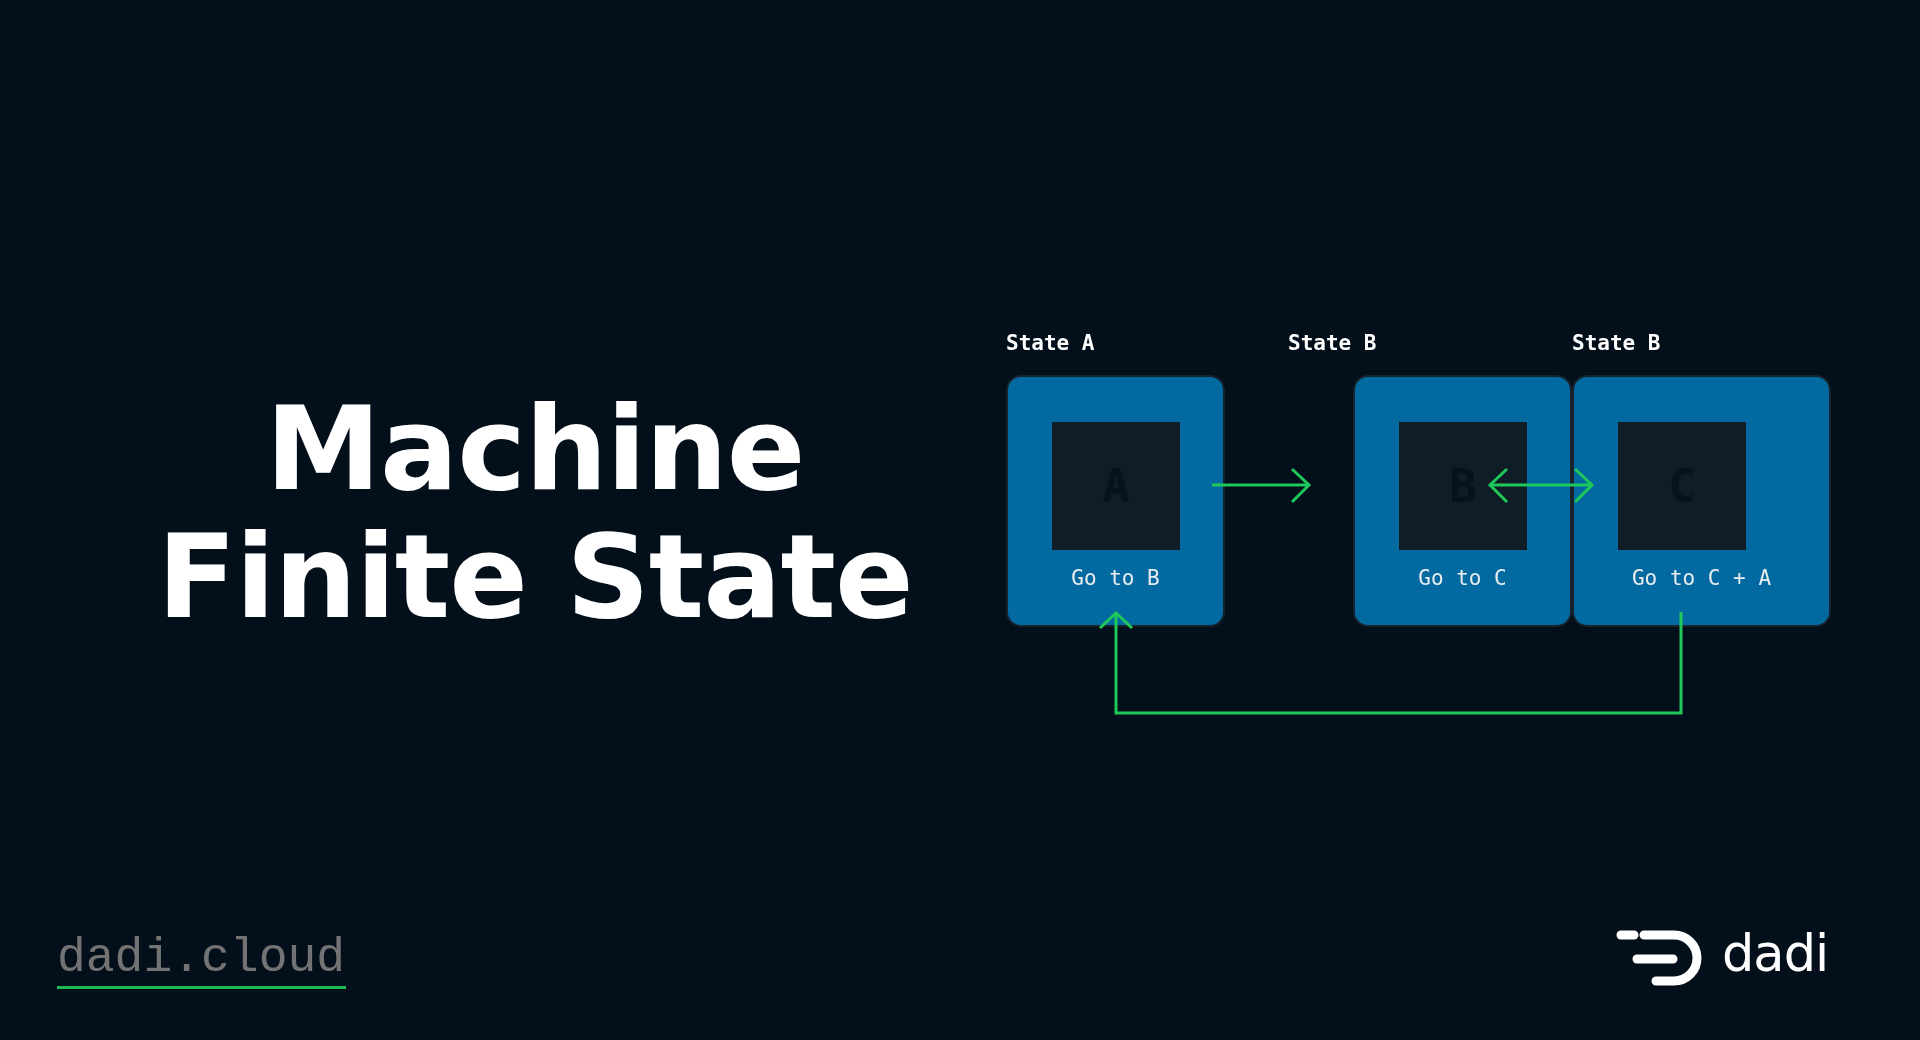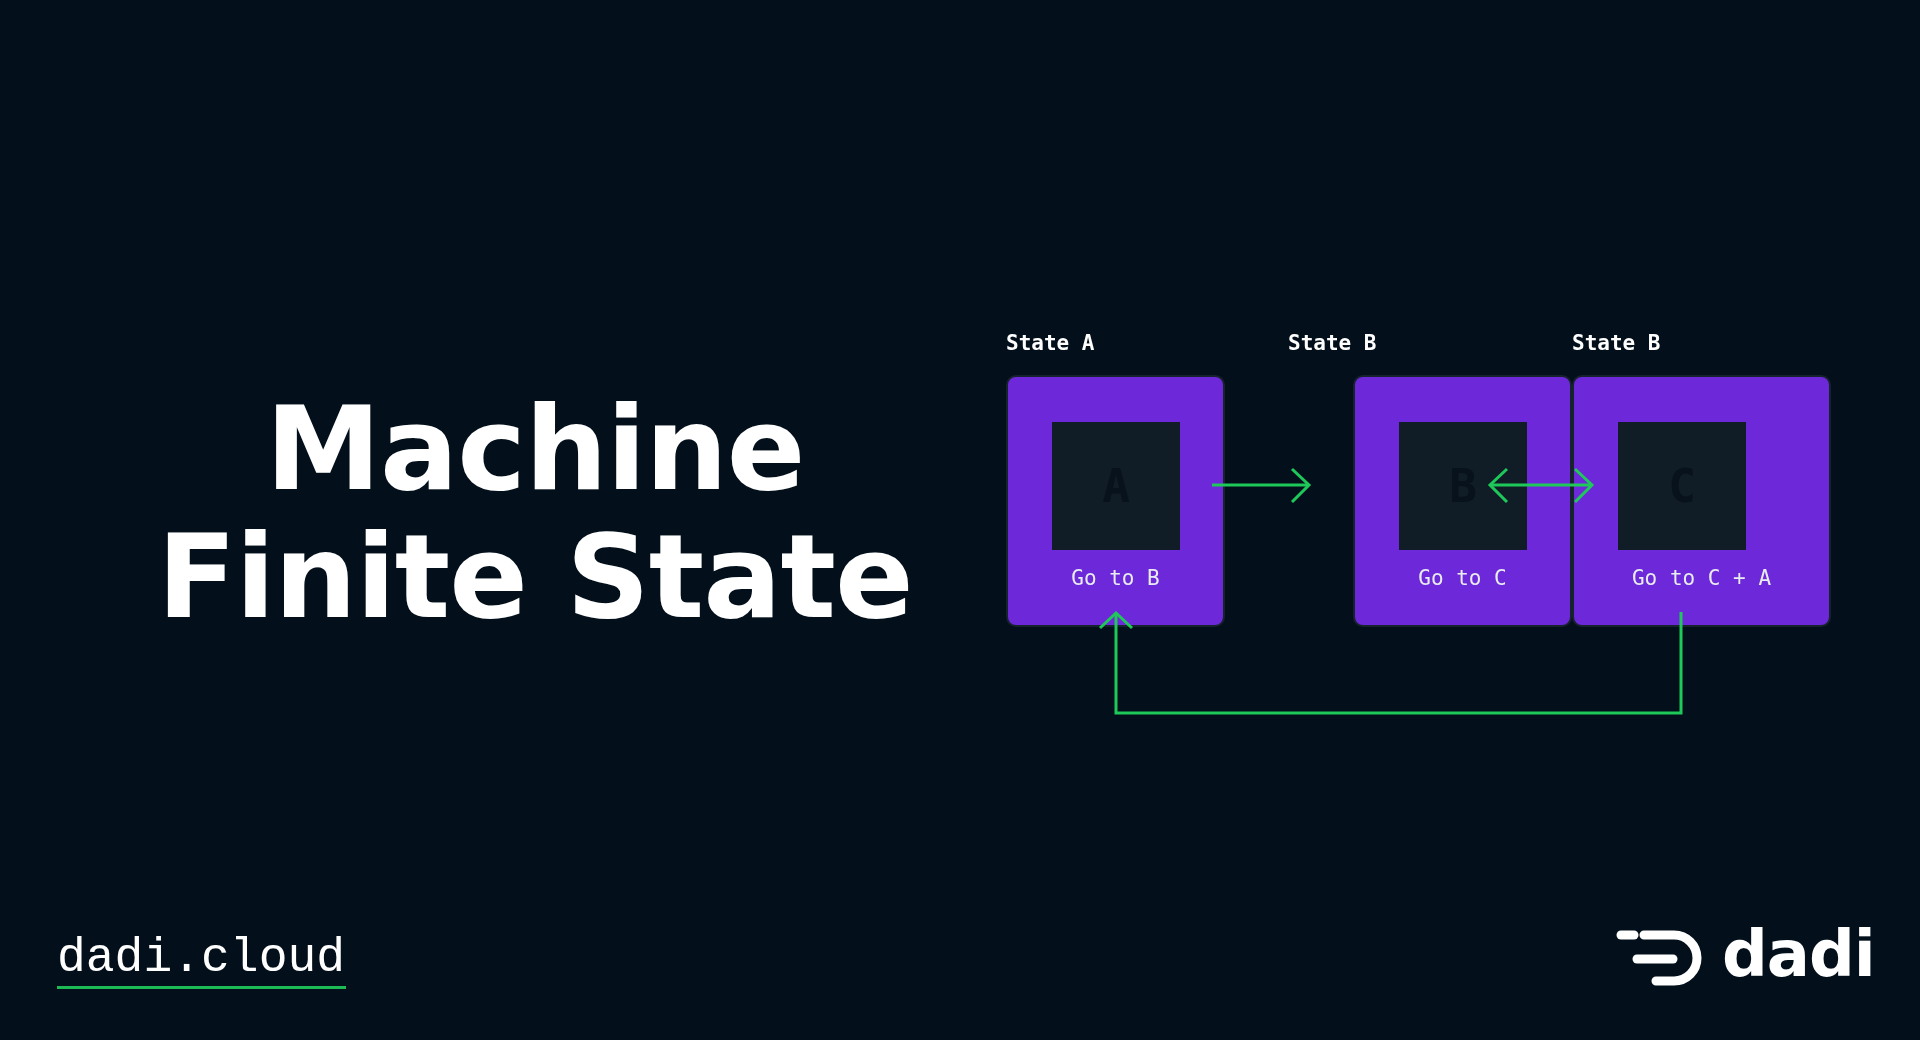--- a/index.html
+++ b/index.html
@@ -15,49 +15,49 @@
     font-size: 116px; line-height: 128px; letter-spacing: -1px;
   }
   .title div { white-space: nowrap; }
   .state-title {
     position: absolute; top: 330px; width: 219px; 
     color: #ffffff; font-family: "DejaVu Sans Mono", monospace; font-weight: bold;
     font-size: 21px; line-height: 26px;
   }
   .state-box {
     position: absolute; top: 375px; width: 215px; height: 248px;
-    border: 2px solid #16222c; border-radius: 10px; background: #6d28d9;
+    border: 2px solid #16222c; border-radius: 15px; background: #0369a1;
   }
   .state-inner {
     position: absolute; left: 44px; top: 45px; width: 128px; height: 128px;
     background: #101c26; display: flex; align-items: center; justify-content: center;
     color: #07121c; font-family: "DejaVu Sans Mono", monospace; font-weight: bold;
     font-size: 46px;
   }
   .state-action {
     position: absolute; left: 0; right: 0; top: 188px; text-align: center;
     color: #e9edf0; font-family: "DejaVu Sans Mono", monospace;
     font-size: 21px; line-height: 26px; white-space: pre;
   }
   svg.arrows { position: absolute; left: 0; top: 0; pointer-events: none; }
   .site-link {
     position: absolute; left: 57px; top: 930px;
-    color: #ffffff; font-family: "Liberation Mono", monospace;
+    color: #737373; font-family: "Liberation Mono", monospace;
     font-size: 48px; line-height: 56px; letter-spacing: 0px;
     text-decoration: none;
   }
   .site-underline {
     position: absolute; left: 57px; top: 986px; width: 289px; height: 3px;
     background: #1db954;
   }
   .logo { position: absolute; left: 1610px; top: 925px; width: 260px; height: 65px; }
   .logo-text {
     position: absolute; left: 112px; top: -6px;
-    color: #ffffff; font-family: "DejaVu Sans", sans-serif; font-weight: bold;
-    font-size: 64px; line-height: 70px; letter-spacing: -1px;
+    color: #ffffff; font-family: "DejaVu Sans", sans-serif; font-weight: normal;
+    font-size: 51px; line-height: 70px; letter-spacing: -1px;
   }
   .logo svg { position: absolute; left: 0; top: 0; }
 </style>
 </head>
 <body>
 
 <div class="title">
   <div>Machine</div>
   <div>Finite State</div>
 </div>

